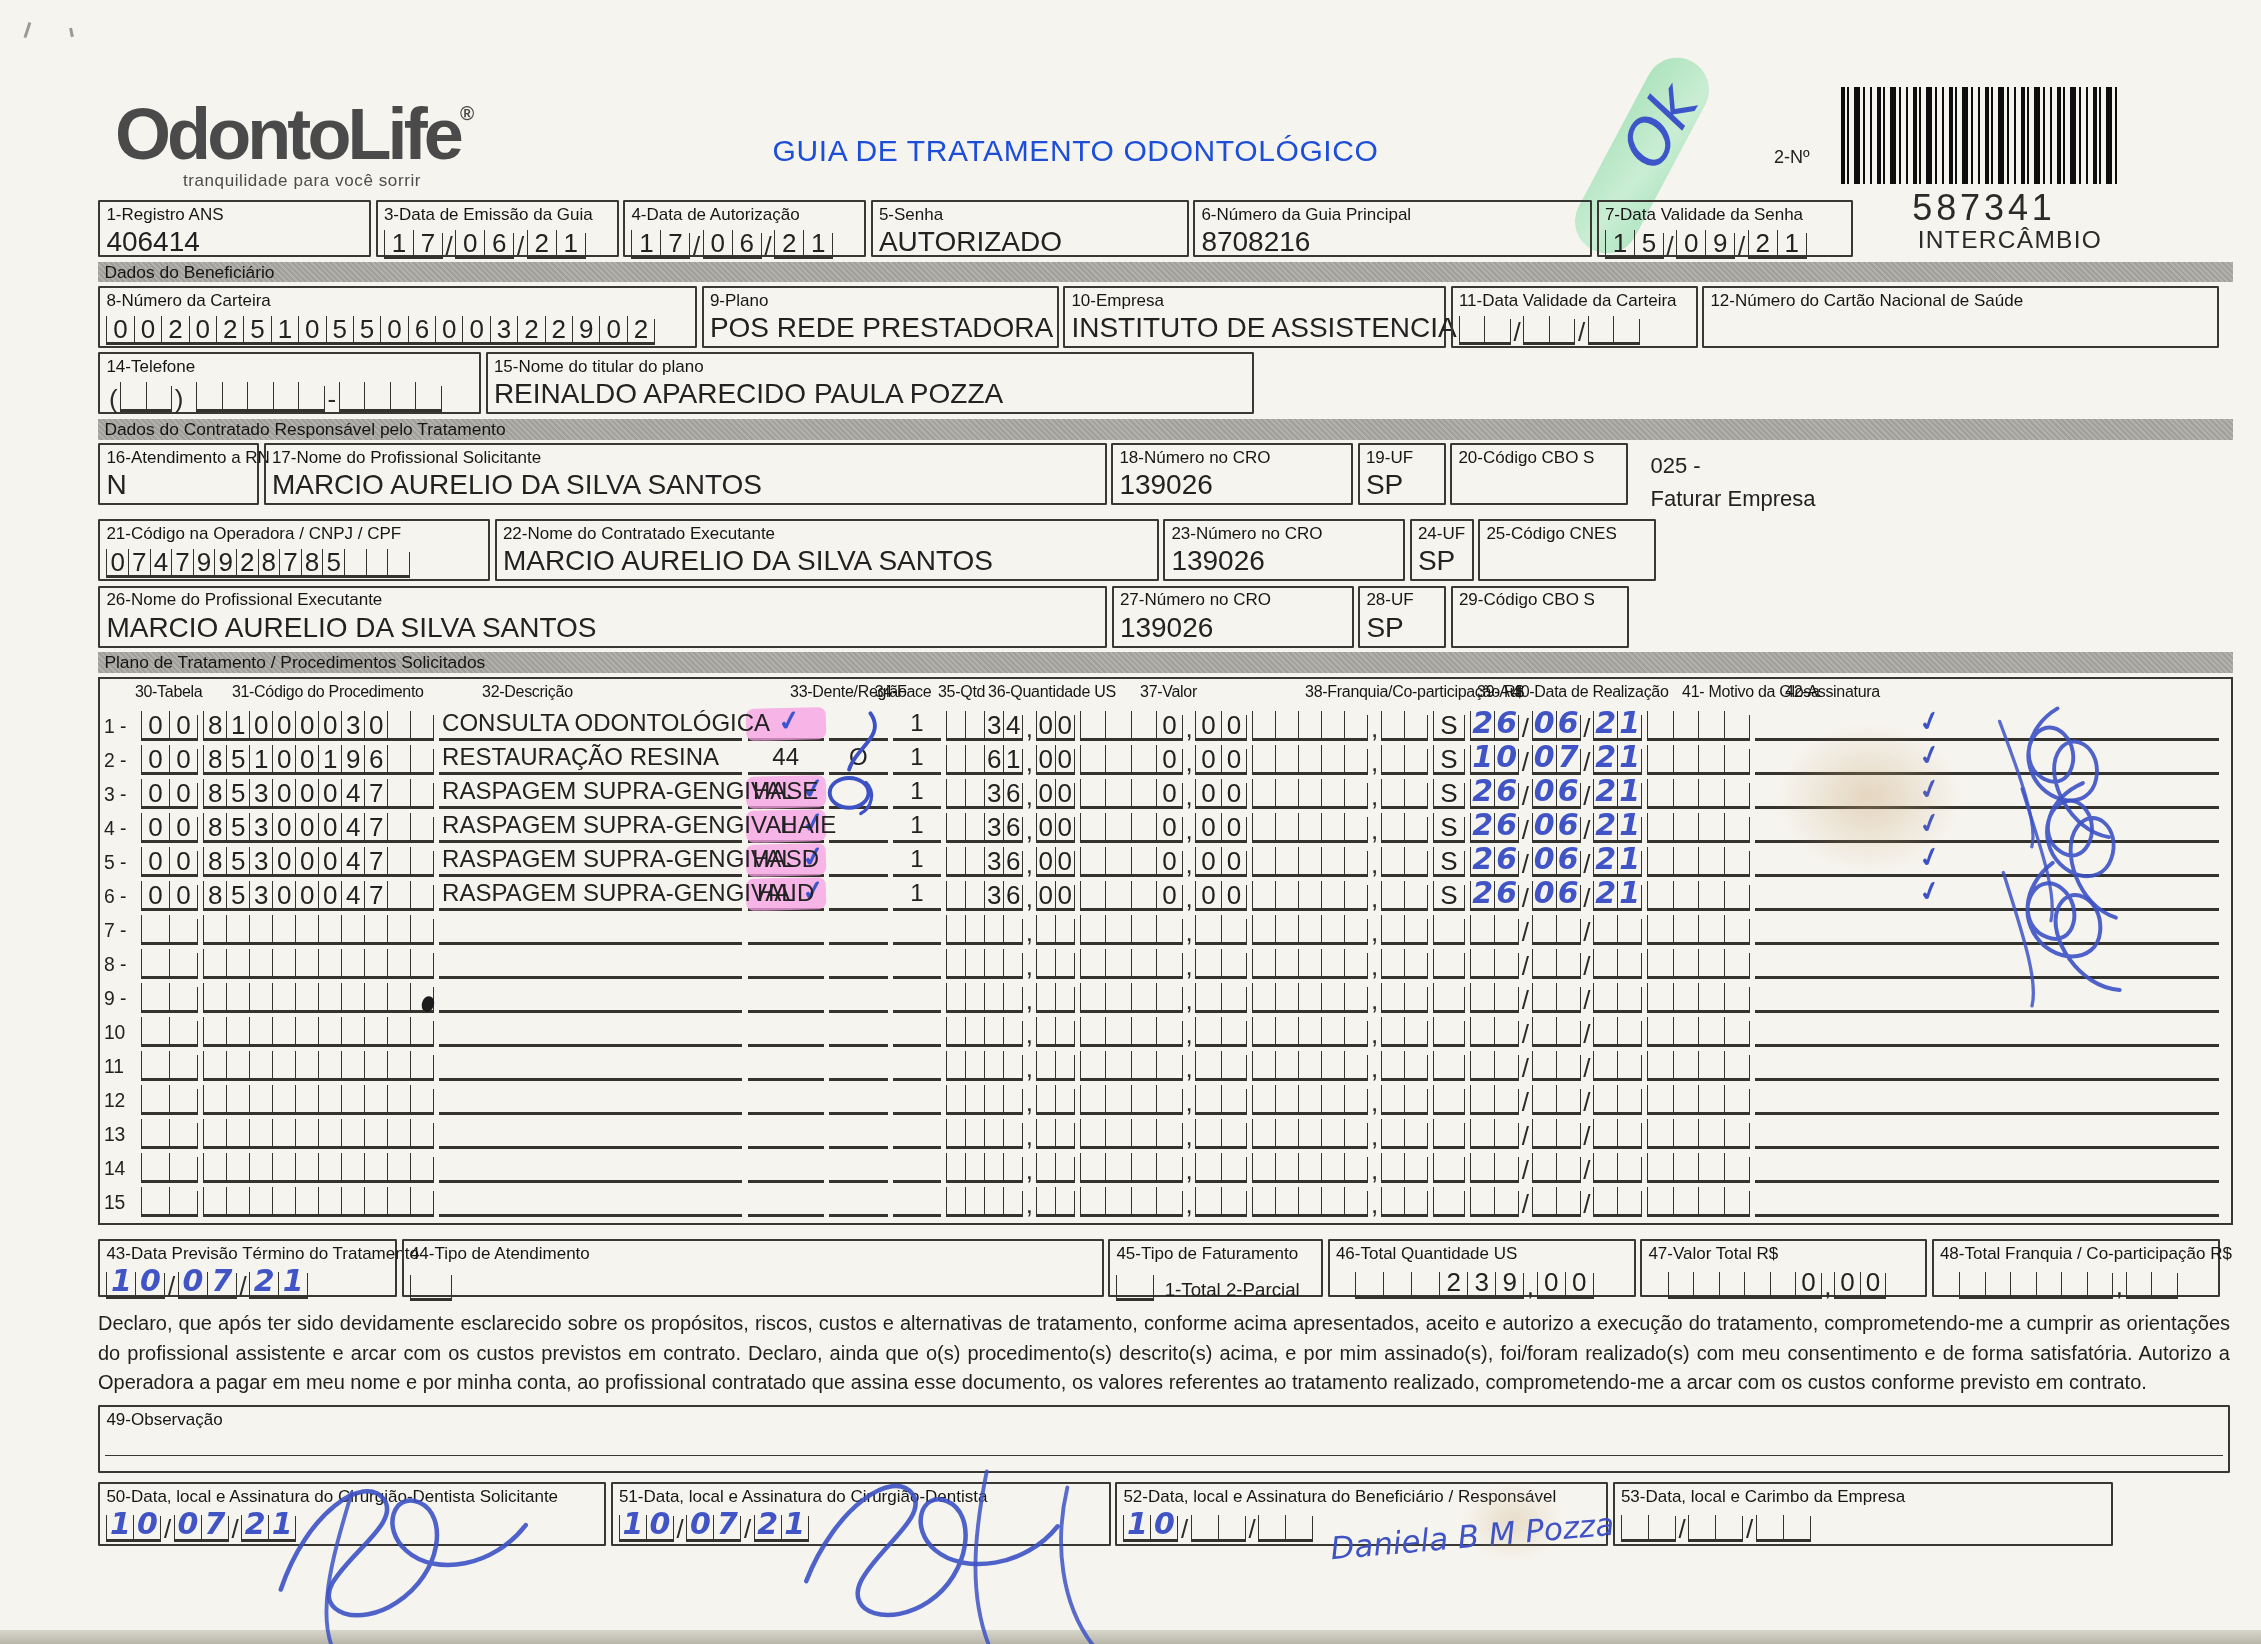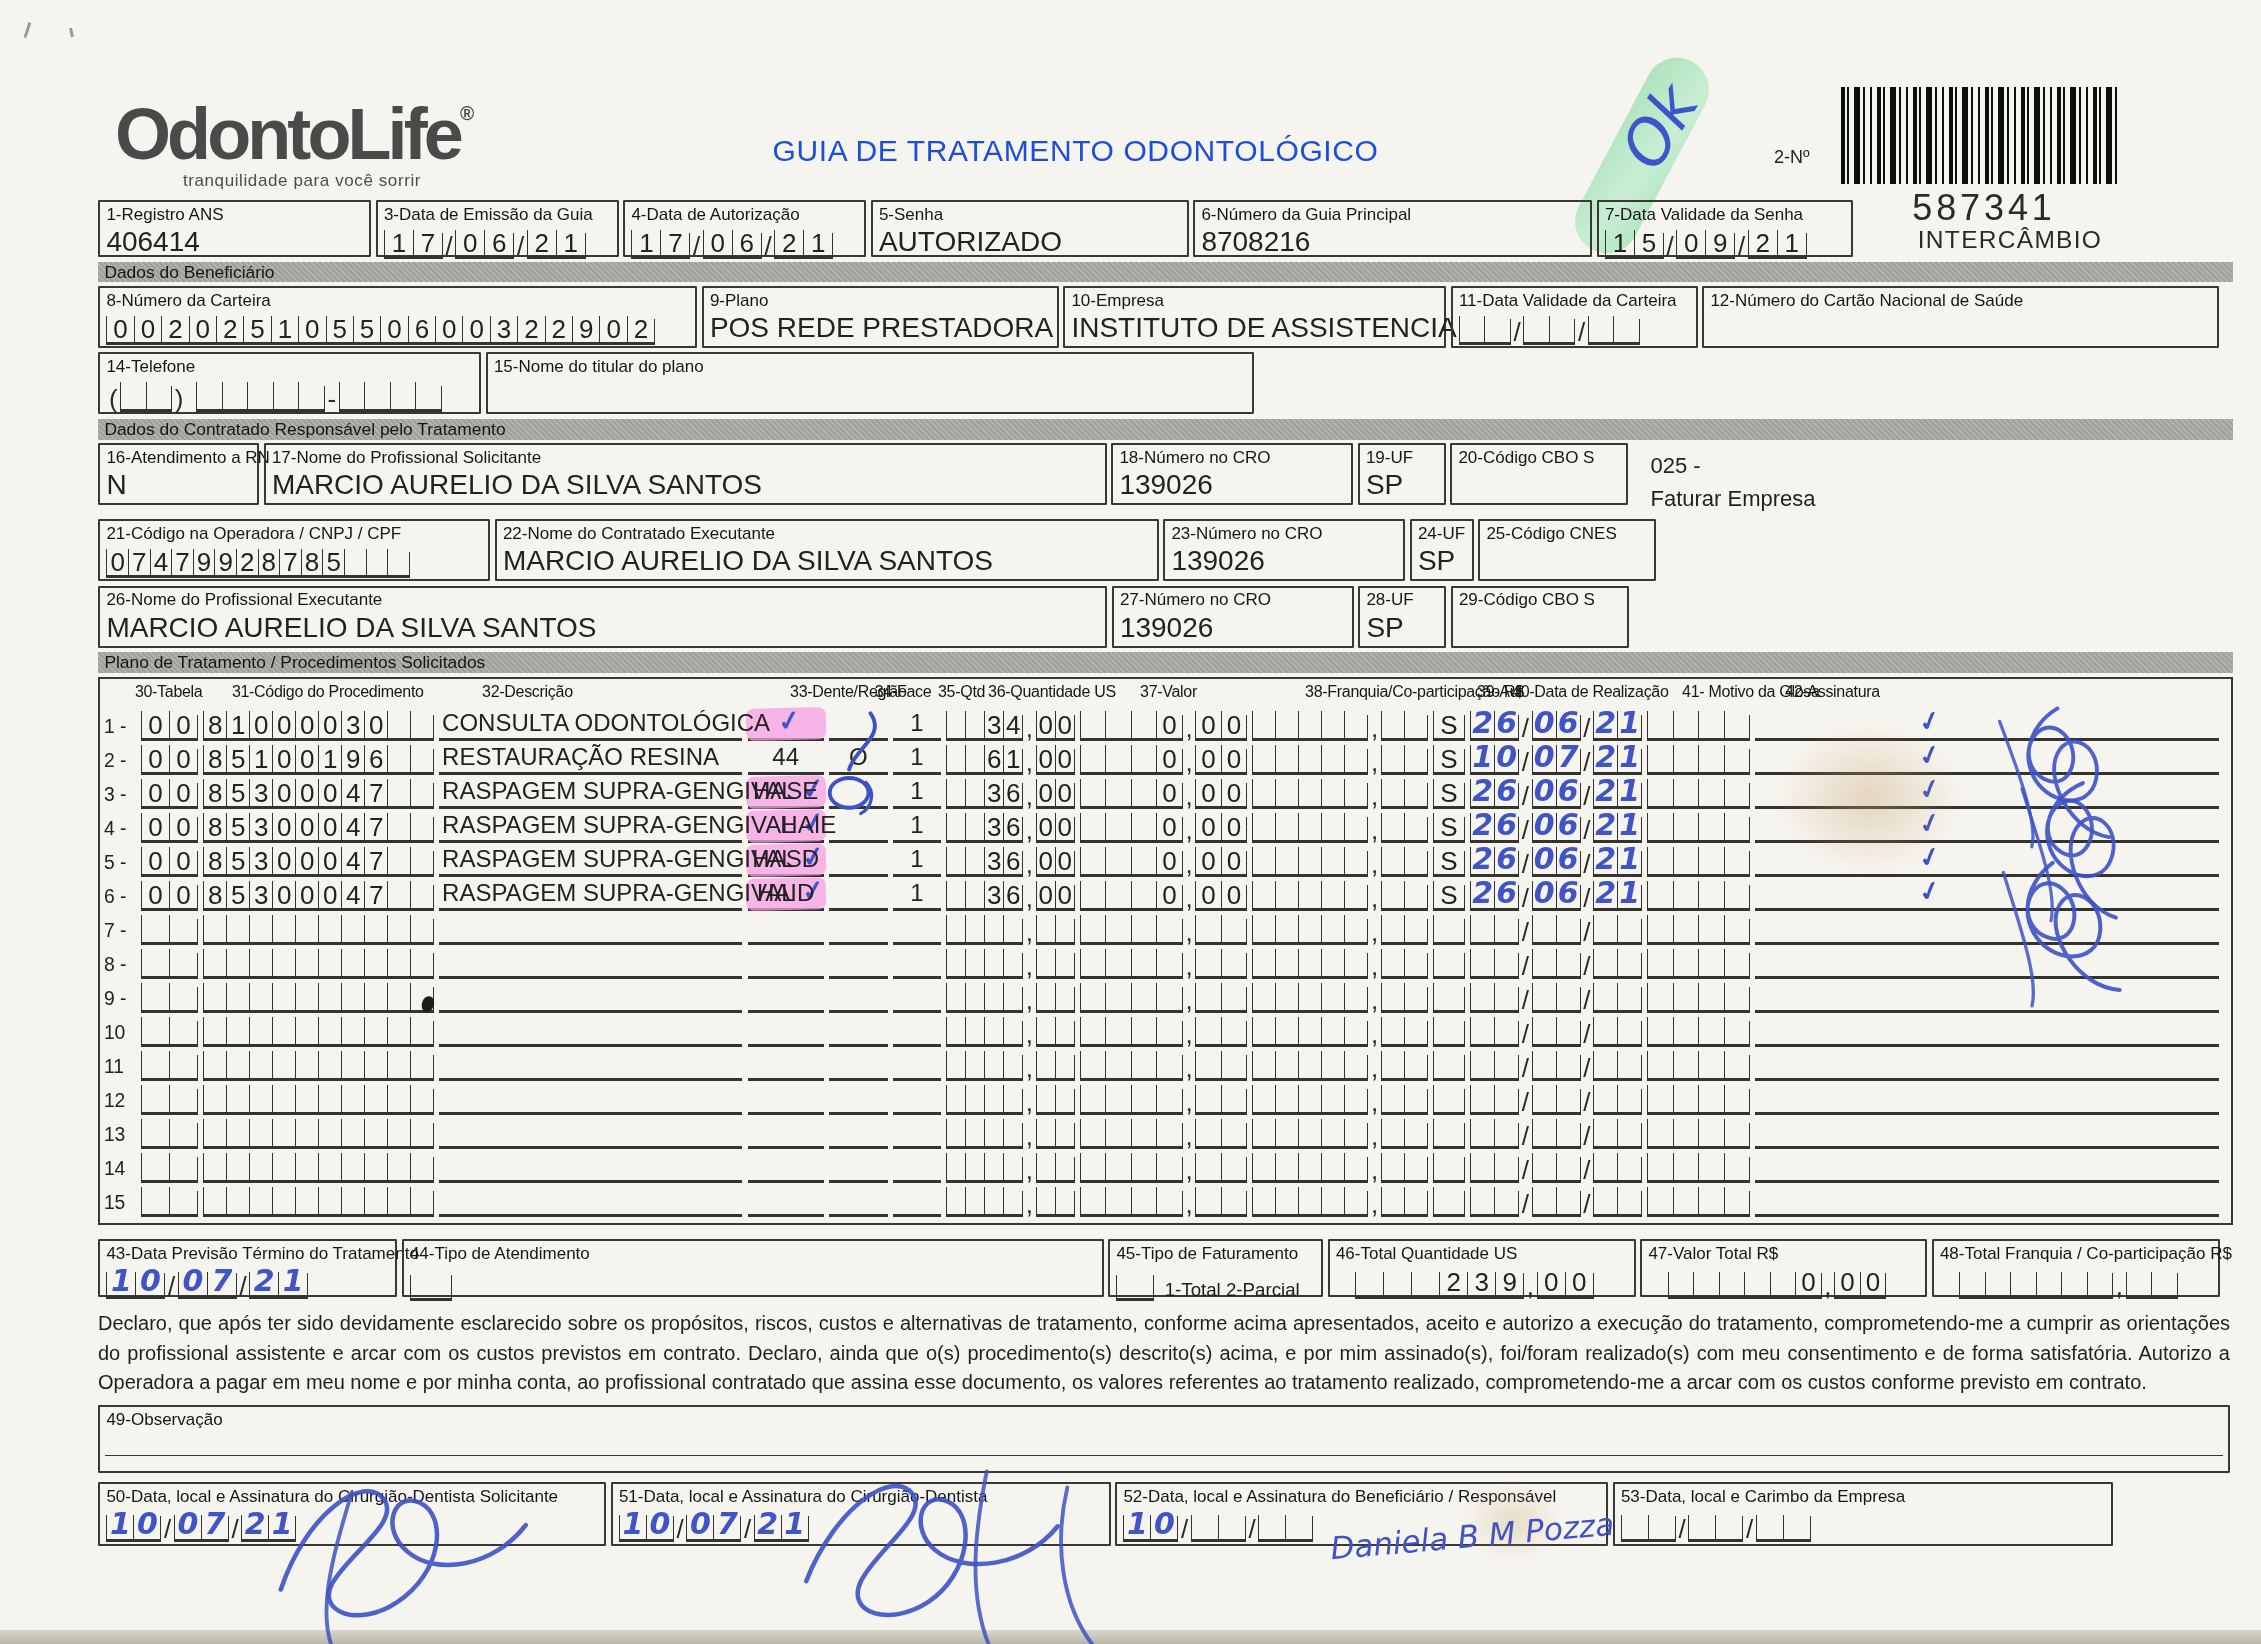--- a/index.html
+++ b/index.html
@@ -250,20 +250,21 @@
                 <div class="ccell" style="width: 24.5px;"></div>
                 <div class="ccell" style="width: 24.5px;"></div>
                 <div class="ccell" style="width: 24.5px;"></div>
                 <div class="ccell" style="width: 24.5px;"></div>
                 <div class="ctick"></div>
               </div>
             </div></div>
       </div>
       <div class="fbox" style="width:768px">
         <div class="lbl">15-Nome do titular do plano</div>
+        <div class="val">REINALDO APARECIDO PAULA POZZA</div>
       </div>
     </div>
 
     <div class="band">Dados do Contratado Responsável pelo Tratamento</div>
 
     <div class="row">
       <div class="fbox" style="width:161px">
         <div class="lbl">16-Atendimento a RN</div>
         <div class="val">N</div>
       </div>

